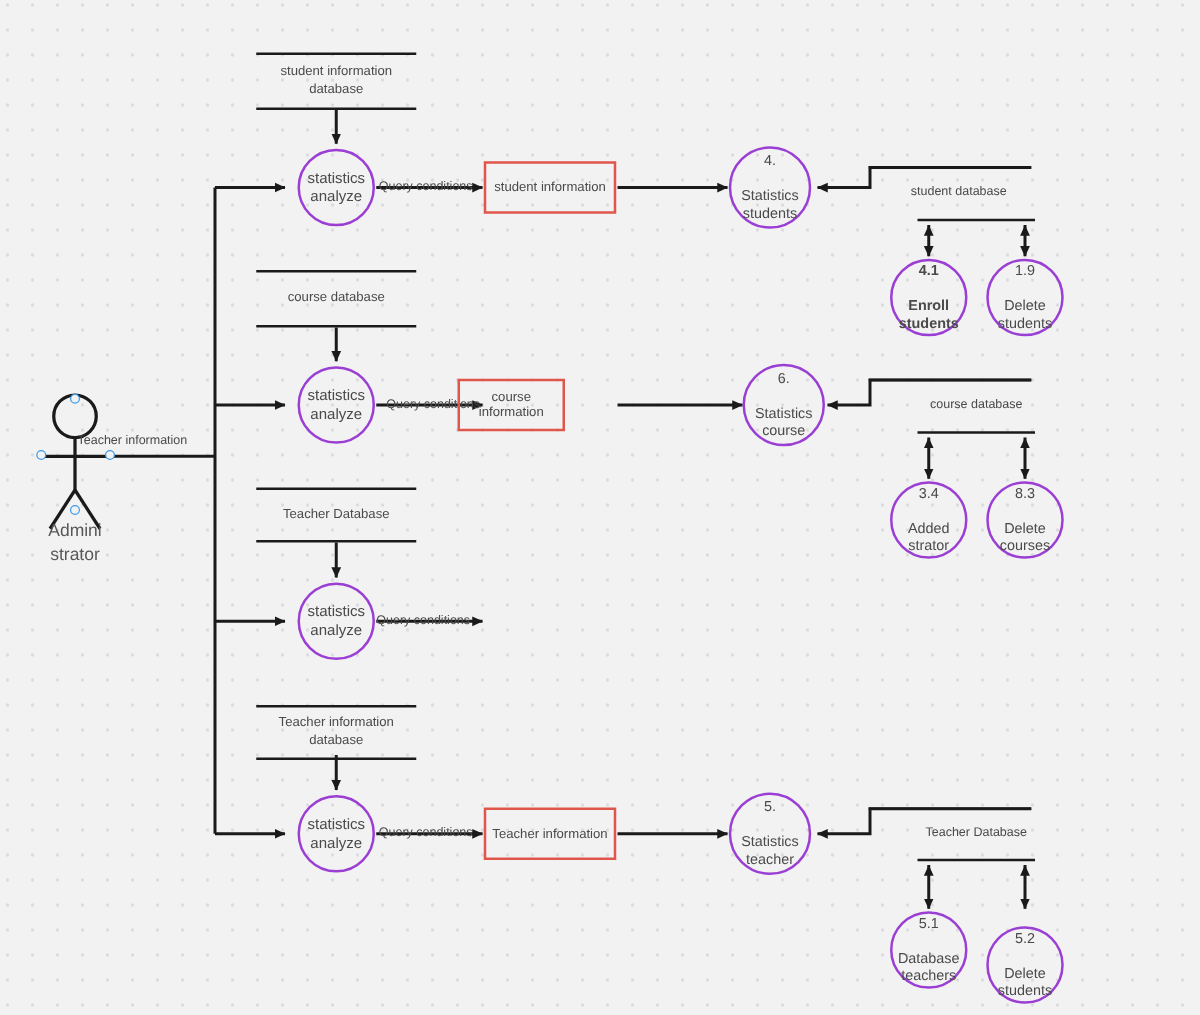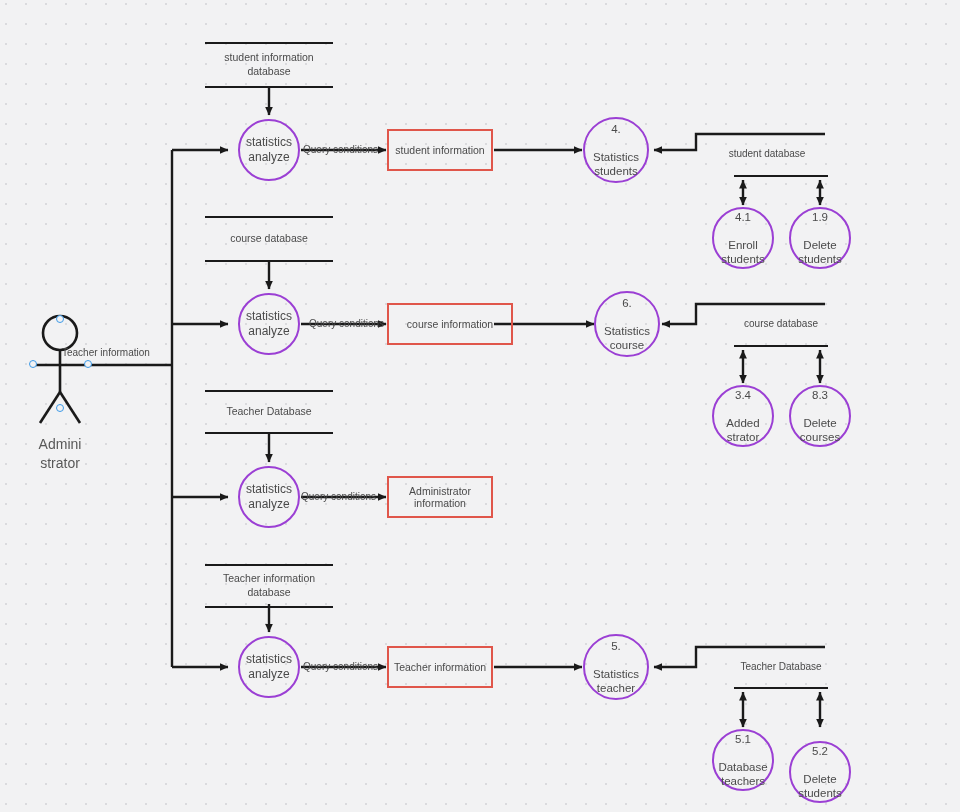--- a/index.html
+++ b/index.html
@@ -111,21 +111,20 @@
 
   
   .actor { position: absolute; }
   .actor-name {
     position: absolute;
     font-size: 14px;
     color: #585858;
     text-align: center;
     line-height: 1.35;
     white-space: pre-line;
-    margin-top: 20px;
   }
   .handle {
     position: absolute;
     width: 8px; height: 8px;
     border: 1.6px solid #3d9ae8;
     border-radius: 50%;
     background: #f2f2f3;
     box-sizing: border-box;
   }
 </style>
@@ -211,38 +210,38 @@
   <div class="entity" style="left:387px; top:129px; width:106px; height:42px;">
     <span>student information</span>
   </div>
   <div class="proc big" style="left:583px; top:117px;">
     <span><span>4.</span><br><span>Statistics
 students</span></span>
   </div>
   <div class="rule" style="left:695px; top:133px; width:130px;"></div>
   <div class="store-label" style="left:681px; top:148px; width:172px;">student database</div>
   <div class="rule" style="left:734px; top:175px; width:94px;"></div>
-  <div class="proc sub" style="left:712px; top:207px;">
+  <div class="proc sub" style="left:712px; top:207px;font-weight:bold;">
     <span><span>4.1</span><br><span>Enroll
 students</span></span>
   </div>
   <div class="proc sub" style="left:789px; top:207px;">
     <span><span>1.9</span><br><span>Delete
 students</span></span>
   </div>
 
   <div class="store" style="left:205px; top:216px; width:128px; height:46px;">
     <span>course database</span>
   </div>
   <div class="proc analyze" style="left:238px; top:293px;">
     <span>statistics
 analyze</span>
   </div>
   <div class="elabel" style="left:309px; top:318px;">Query conditions</div>
-  <div class="entity" style="left:387px; top:303px; width:126px; height:42px;justify-content:center;">
+  <div class="entity" style="left:366px; top:303px; width:86px; height:42px;justify-content:center;">
     <span>course information</span>
   </div>
   <div class="proc big" style="left:594px; top:291px;">
     <span><span>6.</span><br><span>Statistics
 course</span></span>
   </div>
   <div class="rule" style="left:695px; top:303px; width:130px;"></div>
   <div class="store-label" style="left:695px; top:318px; width:172px;">course database</div>
   <div class="rule" style="left:734px; top:345px; width:94px;"></div>
   <div class="proc sub" style="left:712px; top:385px;">
@@ -255,23 +254,20 @@
   </div>
 
   <div class="store" style="left:205px; top:390px; width:128px; height:44px;">
     <span>Teacher Database</span>
   </div>
   <div class="proc analyze" style="left:238px; top:466px;">
     <span>statistics
 analyze</span>
   </div>
   <div class="elabel" style="left:301px; top:491px;">Query conditions</div>
-  <div class="entity" style="left:387px; top:476px; width:106px; height:42px;">
-    <span>Administrator information</span>
-  </div>
 
   <div class="store" style="left:205px; top:564px; width:128px; height:44px;">
     <span>Teacher information
 database</span>
   </div>
   <div class="proc analyze" style="left:238px; top:636px;">
     <span>statistics
 analyze</span>
   </div>
   <div class="elabel" style="left:303px; top:661px;">Query conditions</div>

